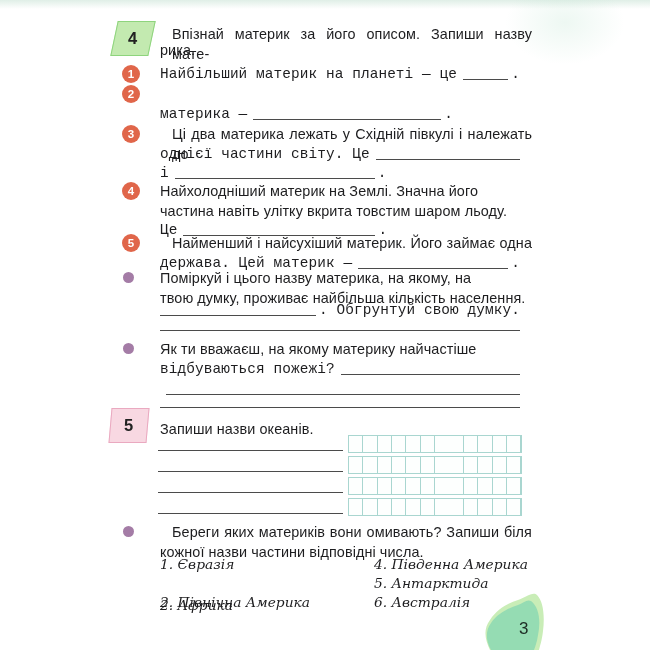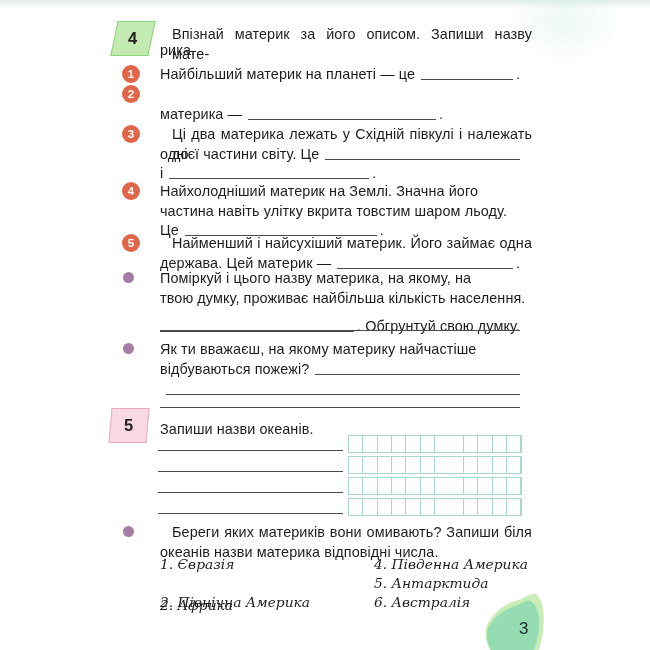--- a/index.html
+++ b/index.html
@@ -10,21 +10,21 @@
   }
   .top-tint{position:absolute;left:0;top:0;width:650px;height:9px;
     background:linear-gradient(180deg, rgba(186,219,201,0.45), rgba(255,255,255,0));}
   .corner-tint{position:absolute;left:505px;top:-20px;width:120px;height:85px;border-radius:50%;
     background:radial-gradient(ellipse at center, rgba(175,222,198,0.22), rgba(255,255,255,0) 70%);}
 
   .line{position:absolute;left:160px;width:360px;height:20px;
     font-size:14.4px;line-height:20px;letter-spacing:0.1px;white-space:nowrap;}
   .just{text-align:justify;text-align-last:justify;white-space:normal;margin-left:12px;}
   .flexline{display:flex;align-items:baseline;}
-  .flexline .txt,.flexline .tail{white-space:pre;}
+  .flexline .txt,.flexline .tail{white-space:pre;font-family:Liberation Mono, monospace;}
   .blank{flex:1 1 auto;height:0;border-bottom:1.3px solid #4b4b4b;
     align-self:flex-end;margin:0 3px 4px 6px;}
   .blank.nofirst{margin-left:0;}
   .blank.noend{margin-right:0;}
   .blank.w188{flex:0 0 188px;}
   .blank.w200{flex:0 0 200px;}
   .blank.w192{flex:0 0 192px;}
 
   .num-circle{position:absolute;left:122px;width:18px;height:18px;border-radius:50%;
     background:#e0664a;color:#ffffff;font-weight:bold;font-size:11.5px;
@@ -113,21 +113,21 @@
   <div class="line just" style="top:233px">Найменший і найсухіший материк. Його займає одна</div>
   <div class="line flexline" style="top:253px">
     <span class="txt">держава. Цей материк —</span>
     <span class="blank"></span>
     <span class="tail">.</span>
   </div>
 
   <div class="pbullet" style="top:272px"></div>
   <div class="line" style="top:268px">Поміркуй і цього назву материка, на якому, на</div>
   <div class="line" style="top:288px">твою думку, проживає найбільша кількість населення.</div>
-  <div class="line flexline" style="top:316px">
+  <div class="line flexline" style="top:300px">
     <span class="blank nofirst"></span>
     <span class="tail">. Обгрунтуй свою думку.</span>
   </div>
   <div class="hr" style="top:330px"></div>
 
   <div class="pbullet" style="top:343px"></div>
   <div class="line flexline" style="top:359px">
     <span class="txt">відбуваються пожежі?</span>
     <span class="blank noend"></span>
   </div>
@@ -147,21 +147,21 @@
   <div class="oline" style="top:492px"></div>
   <div class="oline" style="top:513px"></div>
 
   <div class="strip" style="top:435px"></div>
   <div class="strip" style="top:456px"></div>
   <div class="strip" style="top:477px"></div>
   <div class="strip" style="top:498px"></div>
 
   <div class="pbullet" style="top:526px"></div>
   <div class="line just" style="top:522px">Береги яких материків вони омивають? Запиши біля</div>
-  <div class="line" style="top:542px">океанів назви материка відповідні числа.</div>
+  <div class="line" style="top:542px">кожної назви частини відповідні числа.</div>
 
   <div class="list-item col1" style="top:555px">1. Євразія</div>
   <div class="list-item col1" style="top:596px">2. Африка</div>
   <div class="list-item col1" style="top:593px">2. Північна Америка</div>
   <div class="list-item col2" style="top:555px">4. Південна Америка</div>
   <div class="list-item col2" style="top:574px">5. Антарктида</div>
   <div class="list-item col2" style="top:593px">6. Австралія</div>
 
   <div class="blob-wrap">
     <svg width="70" height="57" viewBox="0 0 70 57">

